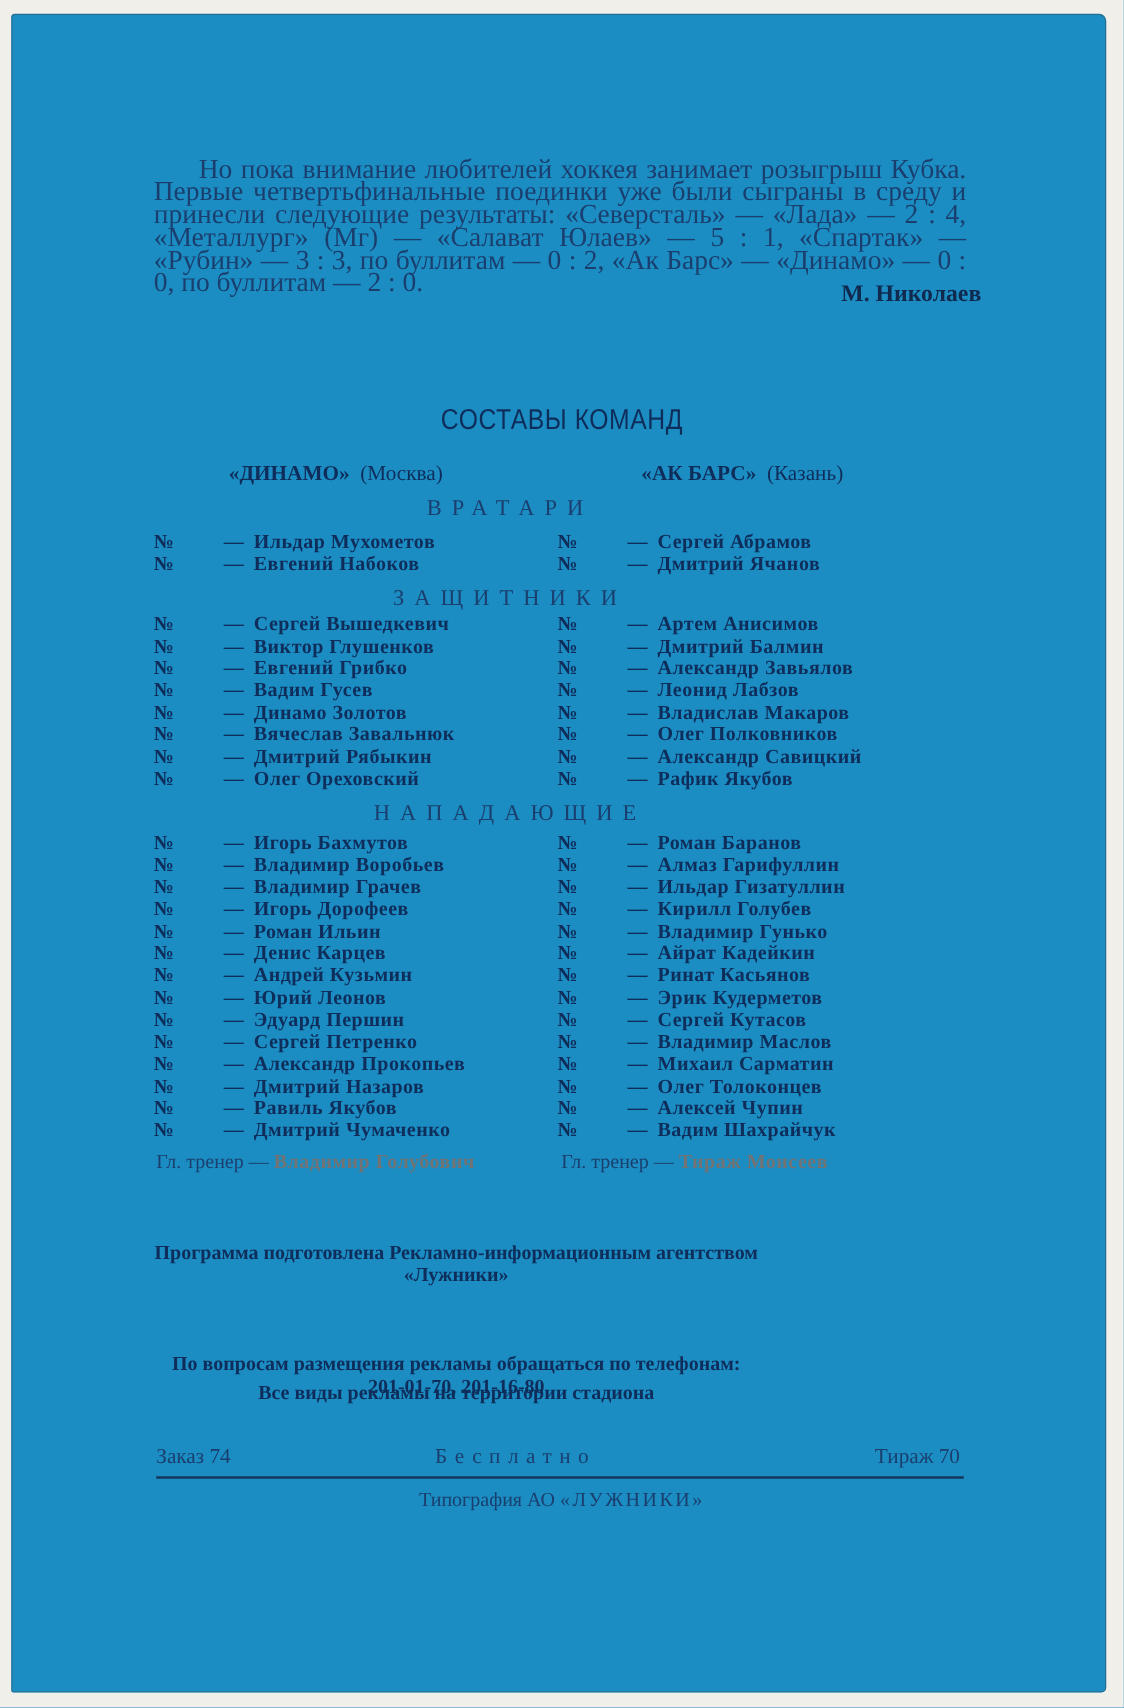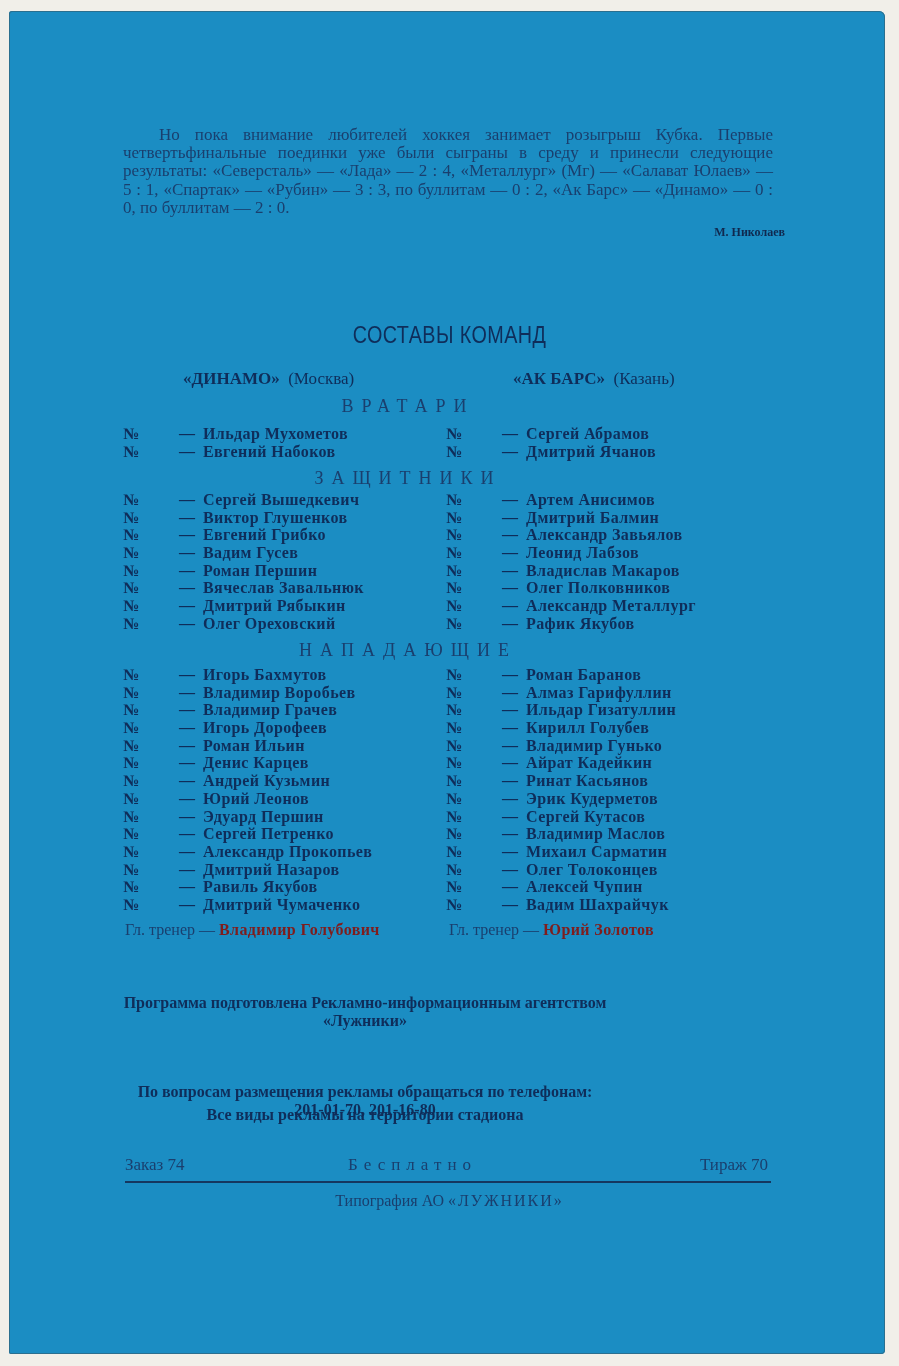--- a/index.html
+++ b/index.html
@@ -16,31 +16,31 @@
     width: 876px; height: 1343px;
     background: #1b8dc3;
     border-radius: 3px 6px 4px 2px;
     box-shadow: 0 0 0 1px #2a6f8f inset;
     color: #0e2a55;
   }
   .intro {
     position: absolute;
     left: 123px; top: 126px;
     width: 650px;
-    font-size: 17px;
+    font-size: 22px;
     line-height: 18.2px;
     color: #1a3f6e;
     text-align: justify;
     text-indent: 36px;
   }
   .author {
     position: absolute;
     right: 114px; top: 225px;
     font-weight: bold;
-    font-size: 12px;
+    font-size: 19px;
     color: #10294f;
   }
   .title {
     position: absolute;
     left: 0; width: 899px; top: 322px;
     text-align: center;
     font-family: "Liberation Sans", "DejaVu Sans", sans-serif;
     font-size: 23px;
     letter-spacing: 0.5px;
     color: #0f2d5a;
@@ -73,21 +73,21 @@
   .row { height: 17.7px; white-space: nowrap; position: relative; }
   .num { position: absolute; left: 0; font-weight: bold; }
   .dash { position: absolute; left: 56px; font-weight: bold; }
   .pname { position: absolute; left: 80px; font-weight: bold; letter-spacing: 0.4px; }
   .roster-left { left: 123px; }
   .roster-right { left: 446px; }
   .coach {
     position: absolute; top: 921px;
     font-size: 16px; color: #1a3f6e; white-space: nowrap;
   }
-  .coach b { color: #7f1d1d; letter-spacing: 0.4px; }
+  .coach b { color: #737373; letter-spacing: 0.4px; }
   .coach-left { left: 125px; }
   .coach-right { left: 449px; }
   .center-line {
     position: absolute; left: 0; width: 730px;
     text-align: center; font-size: 16px; color: #0f2d5a;
     font-weight: bold;
   }
   .footer-row {
     position: absolute; top: 1155px; font-size: 17px; color: #1a3f6e;
   }
@@ -167,21 +167,21 @@
         <span class="pname">Евгений Грибко</span>
       </div>
       <div class="row">
         <span class="num">№</span>
         <span class="dash">—</span>
         <span class="pname">Вадим Гусев</span>
       </div>
       <div class="row">
         <span class="num">№</span>
         <span class="dash">—</span>
-        <span class="pname">Роман Першин</span>
+        <span class="pname">Динамо Золотов</span>
       </div>
       <div class="row">
         <span class="num">№</span>
         <span class="dash">—</span>
         <span class="pname">Вячеслав Завальнюк</span>
       </div>
       <div class="row">
         <span class="num">№</span>
         <span class="dash">—</span>
         <span class="pname">Дмитрий Рябыкин</span>
@@ -219,21 +219,21 @@
         <span class="pname">Владислав Макаров</span>
       </div>
       <div class="row">
         <span class="num">№</span>
         <span class="dash">—</span>
         <span class="pname">Олег Полковников</span>
       </div>
       <div class="row">
         <span class="num">№</span>
         <span class="dash">—</span>
-        <span class="pname">Александр Металлург</span>
+        <span class="pname">Александр Савицкий</span>
       </div>
       <div class="row">
         <span class="num">№</span>
         <span class="dash">—</span>
         <span class="pname">Рафик Якубов</span>
       </div>
     </div>
     <div class="section-head" style="top: 640px;">НАПАДАЮЩИЕ</div>
     <div class="roster roster-left" style="top: 666px;">
       <div class="row">
@@ -380,21 +380,21 @@
       </div>
     </div>
   </div>
 
 <div class="coach coach-left">
   <span>Гл. тренер —</span>
   <b>Владимир Голубович</b>
 </div>
 <div class="coach coach-right">
   <span>Гл. тренер —</span>
-  <b>Юрий Золотов</b>
+  <b>Тираж Моисеев</b>
 </div>
 
 <div class="center-line" style="top:994px">Программа подготовлена Рекламно-информационным агентством</div>
 <div class="center-line" style="top:1012px">«Лужники»</div>
 <div class="center-line" style="top:1106px">Все виды рекламы на территории стадиона</div>
 <div class="center-line" style="top:1083px">По вопросам размещения рекламы обращаться по телефонам:</div>
 <div class="center-line" style="top:1101px">201-01-70, 201-16-80</div>
 
 <div class="footer-row f-left">Заказ 74</div>
 <div class="footer-row f-center">Бесплатно</div>

